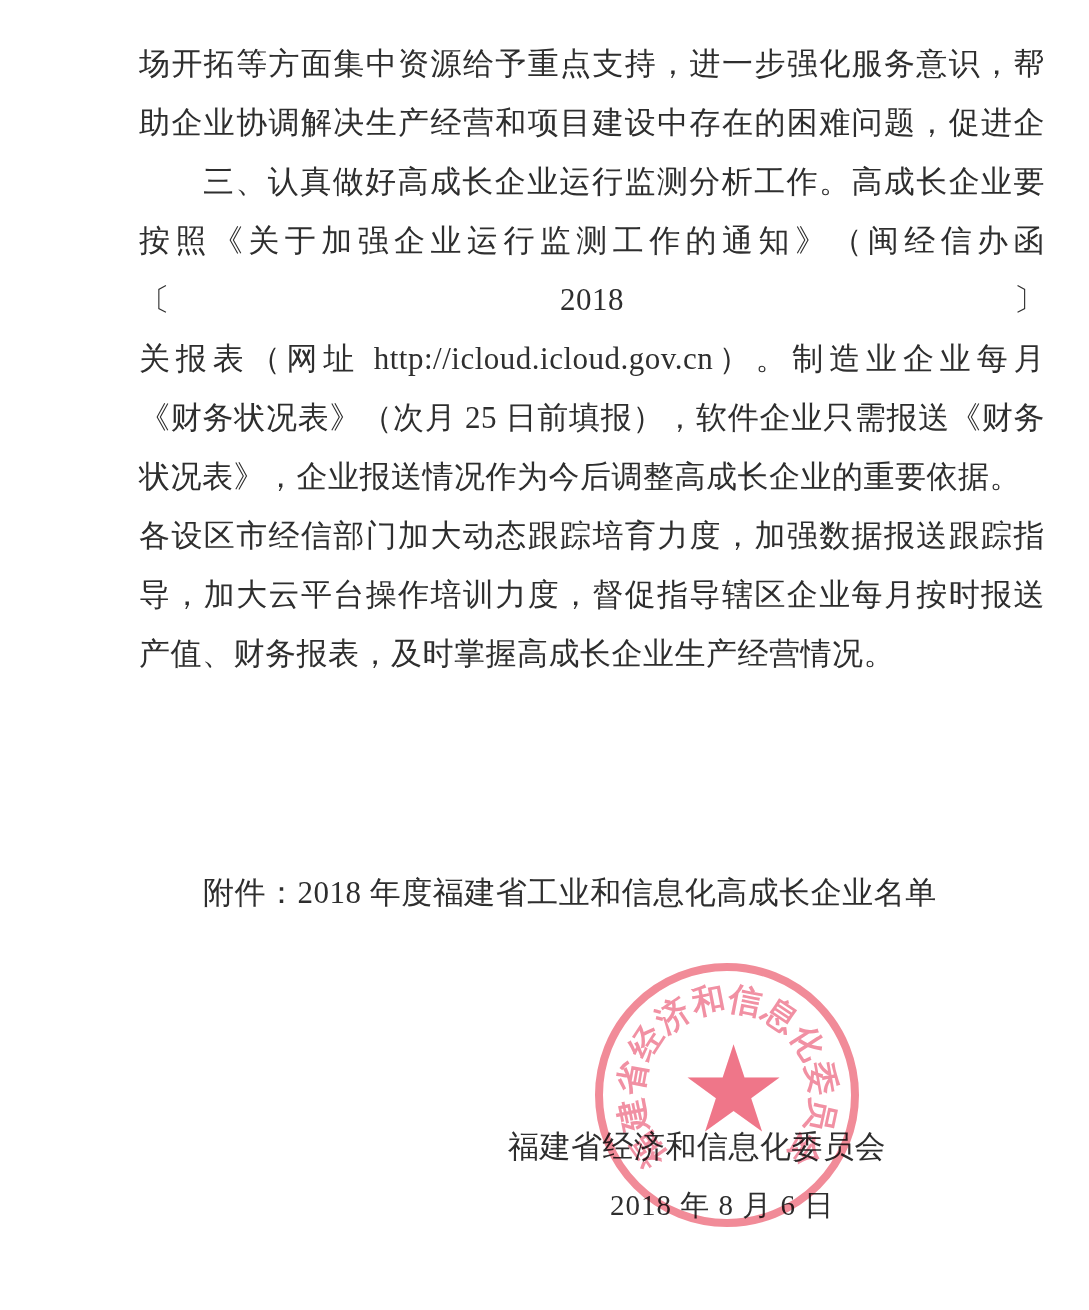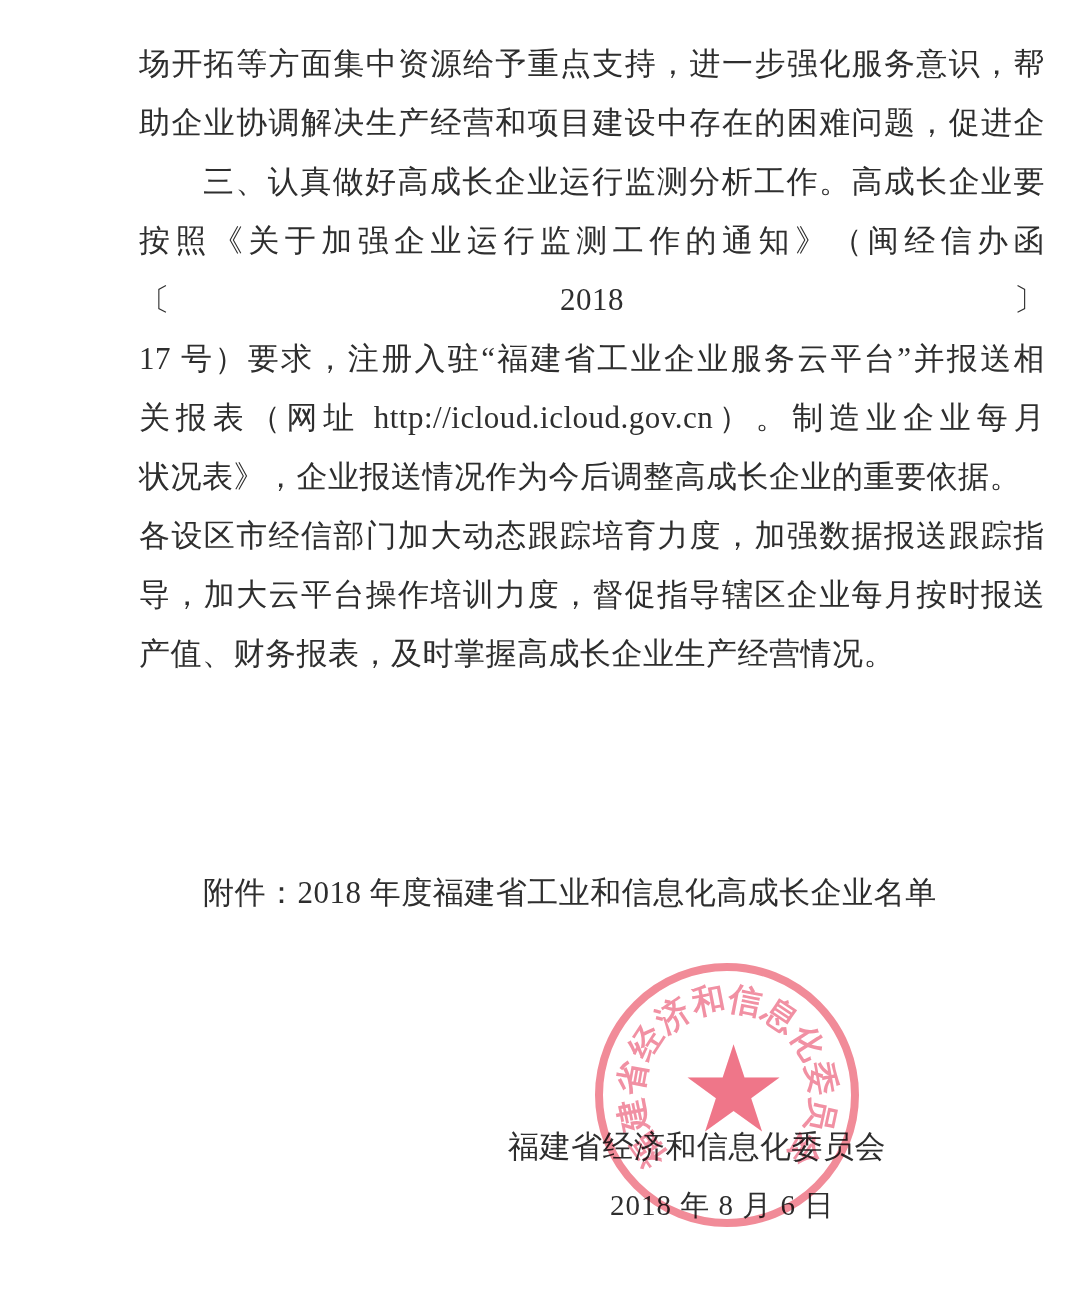--- a/index.html
+++ b/index.html
@@ -101,22 +101,22 @@
 </head>
 <body>
 
 <div class="page">
 
   <div class="doc-body">
     <div class="tline">场开拓等方面集中资源给予重点支持，进一步强化服务意识，帮</div>
     <div class="tline">助企业协调解决生产经营和项目建设中存在的困难问题，促进企</div>
     <div class="tline indent">三、认真做好高成长企业运行监测分析工作。高成长企业要</div>
     <div class="tline">按照《关于加强企业运行监测工作的通知》（闽经信办函〔2018〕</div>
-    <div class="tline">17 号）要求，注册入驻“福建省工业企业服务云平台”并报送相</div>
     <div class="tline">关报表（网址 http://icloud.icloud.gov.cn）。制造业企业每月</div>
+    <div class="tline">《财务状况表》（次月 25 日前填报），软件企业只需报送《财务</div>
     <div class="tline para-end">状况表》，企业报送情况作为今后调整高成长企业的重要依据。</div>
     <div class="tline">各设区市经信部门加大动态跟踪培育力度，加强数据报送跟踪指</div>
     <div class="tline">导，加大云平台操作培训力度，督促指导辖区企业每月按时报送</div>
     <div class="tline para-end">产值、财务报表，及时掌握高成长企业生产经营情况。</div>
   </div>
 
   <div class="attachment">附件：2018 年度福建省工业和信息化高成长企业名单</div>
 
   <div class="signature">福建省经济和信息化委员会</div>
 

